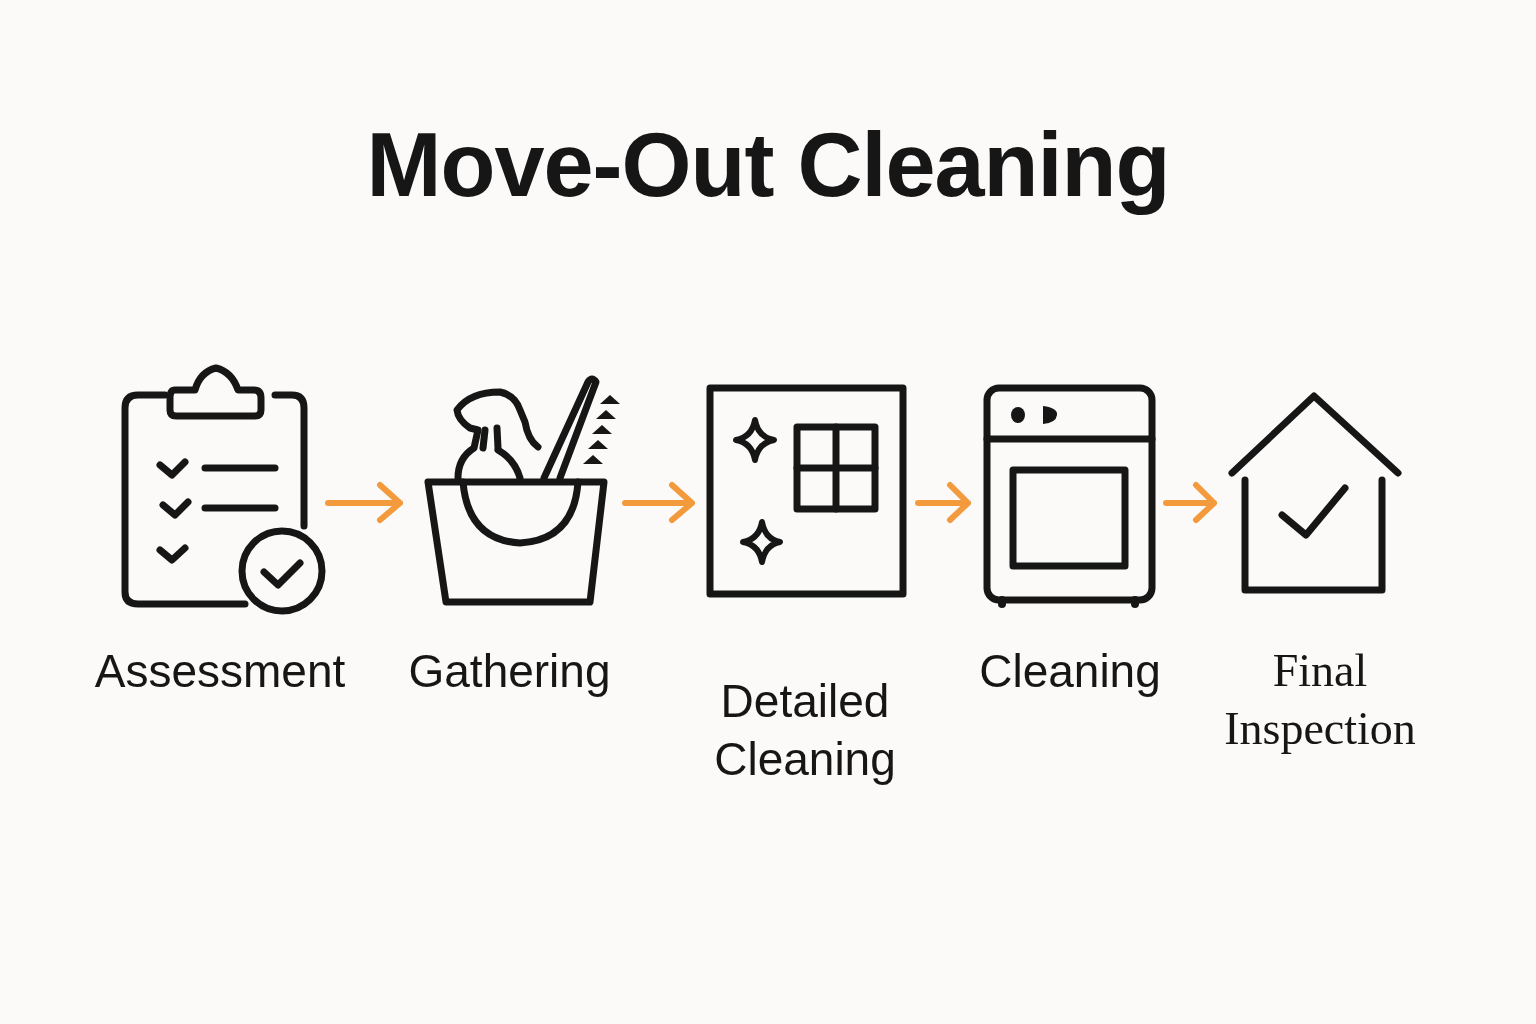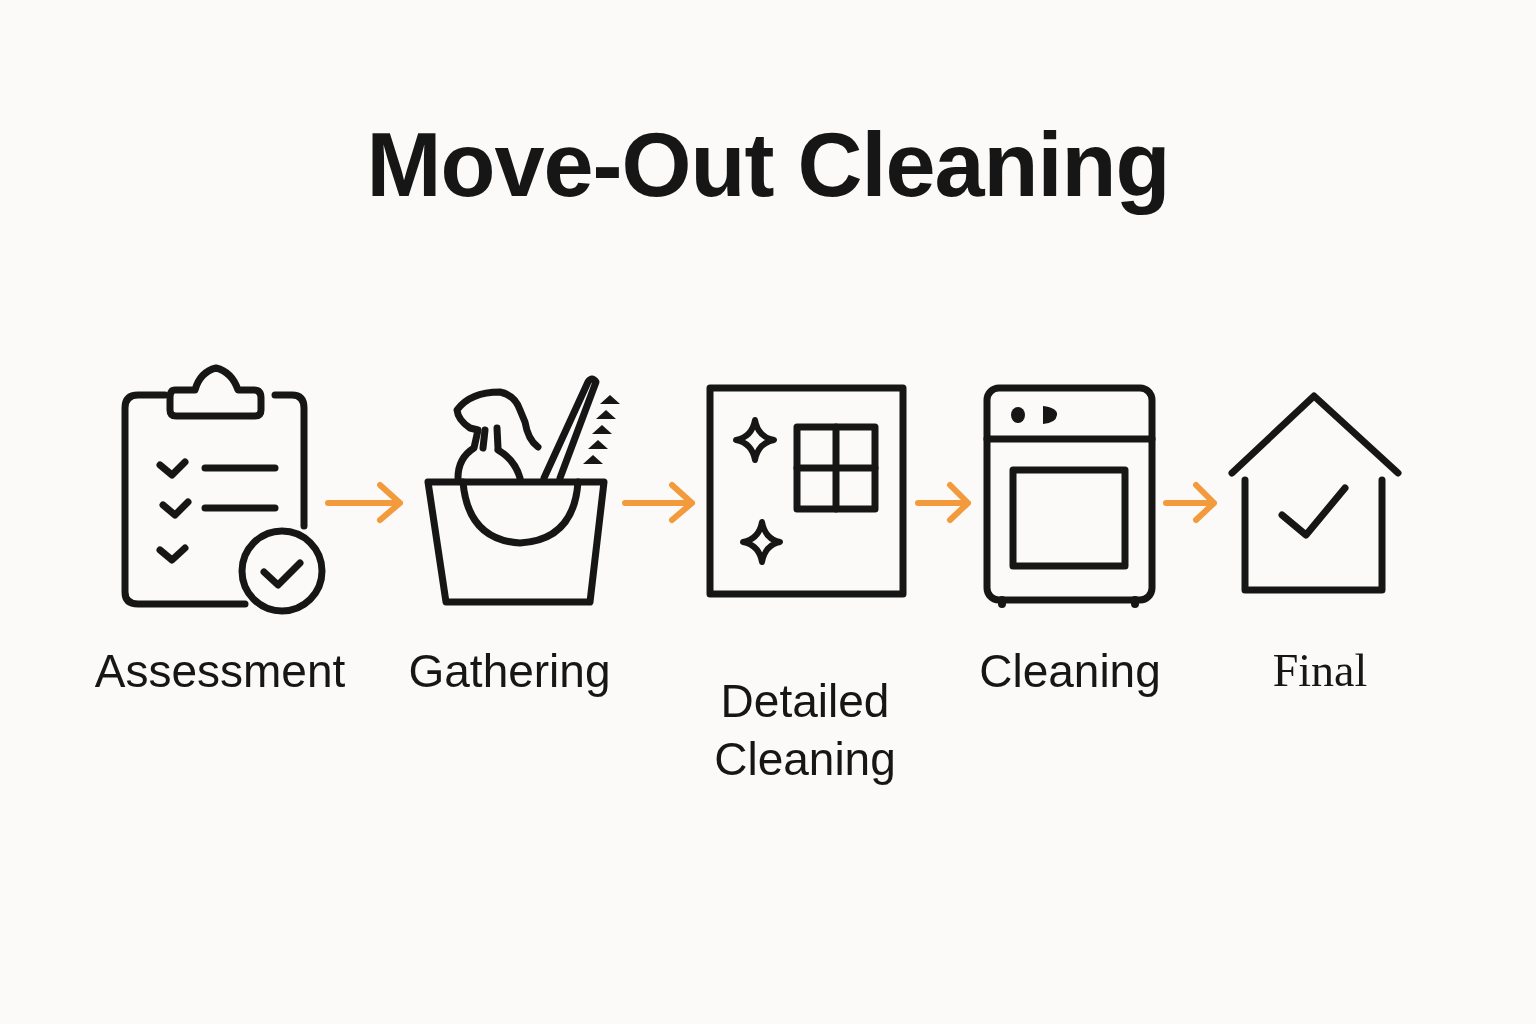--- a/index.html
+++ b/index.html
@@ -105,13 +105,14 @@
 </div>
 <div class="label" style="left:680px; width:250px; top:672px;">
   <span>Detailed</span>
   <span>Cleaning</span>
 </div>
 <div class="label" style="left:945px; width:250px; top:642px;">
   <span>Cleaning</span>
 </div>
 <div class="label" style="left:1195px; width:250px; top:642px;font-family:Liberation Serif, serif;">
   <span>Final</span>
+  <span>Inspection</span>
 </div>
 
 </body></html>

